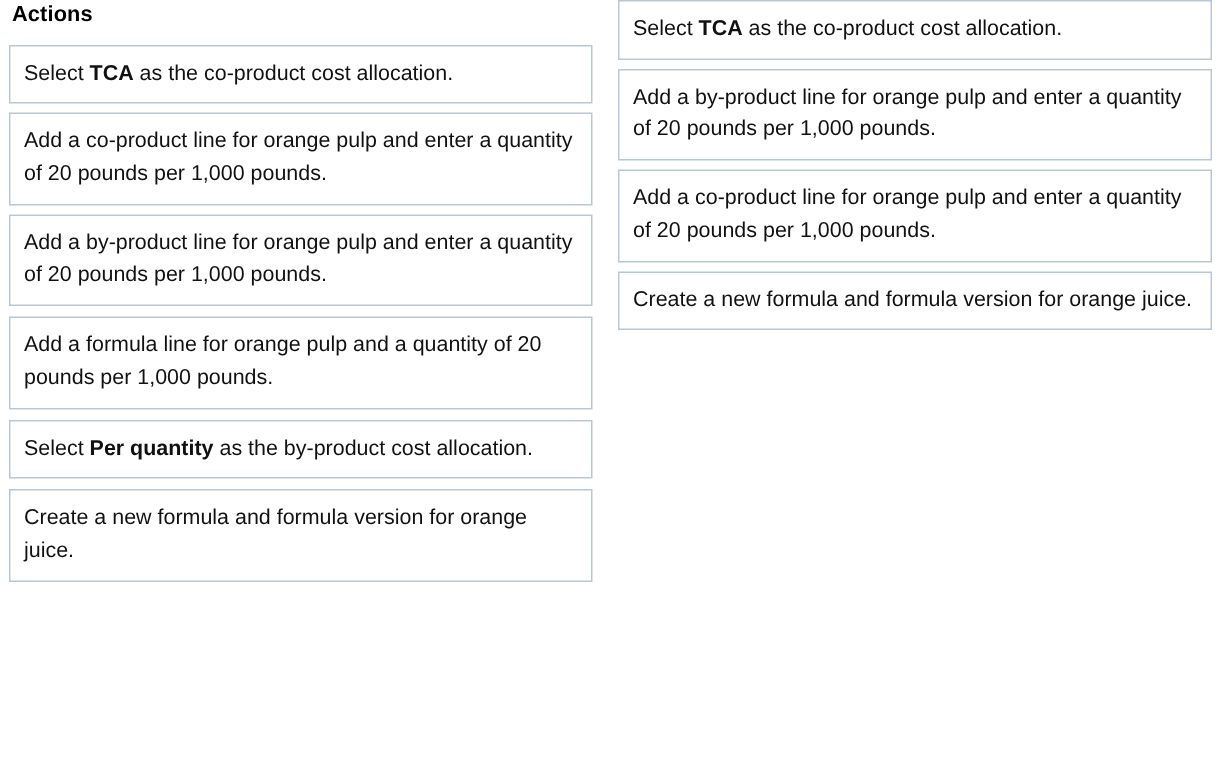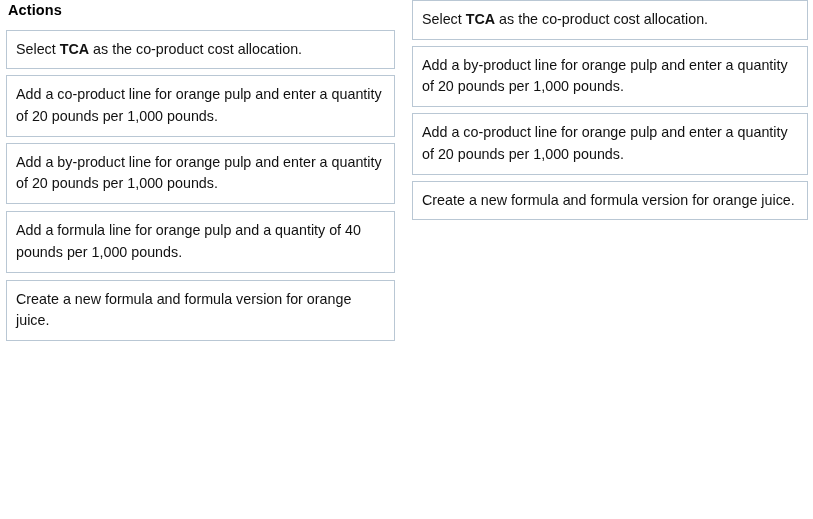--- a/index.html
+++ b/index.html
@@ -69,21 +69,22 @@
 <body>
 
 <div class="page">
 
   <div class="column col-actions">
     <div class="col-title">Actions</div>
     <div class="card-list">
       <div class="card tight">Select <b>TCA</b> as the co-product cost allocation.</div>
       <div class="card tight">Add a co-product line for orange pulp and enter  a quantity of 20 pounds per 1,000 pounds.</div>
       <div class="card">Add a by-product line for orange pulp and enter  a quantity of 20 pounds per 1,000 pounds.</div>
-      <div class="card">Add a formula line for orange pulp and a quantity of 40 pounds per 1,000 pounds.</div>
+      <div class="card">Add a formula line for orange pulp and a quantity of 20 pounds per 1,000 pounds.</div>
+      <div class="card">Select <b>Per quantity</b> as the by-product cost allocation.</div>
       <div class="card">Create a new formula and formula version for orange juice.</div>
     </div>
   </div>
 
   <div class="column col-answer">
     <div class="card-list">
       <div class="card tight">Select <b>TCA</b> as the co-product cost allocation.</div>
       <div class="card tight">Add a by-product line for orange pulp and enter  a quantity of 20 pounds per 1,000 pounds.</div>
       <div class="card tight">Add a co-product line for orange pulp and enter  a quantity of 20 pounds per 1,000 pounds.</div>
       <div class="card">Create a new formula and formula version for orange juice.</div>

